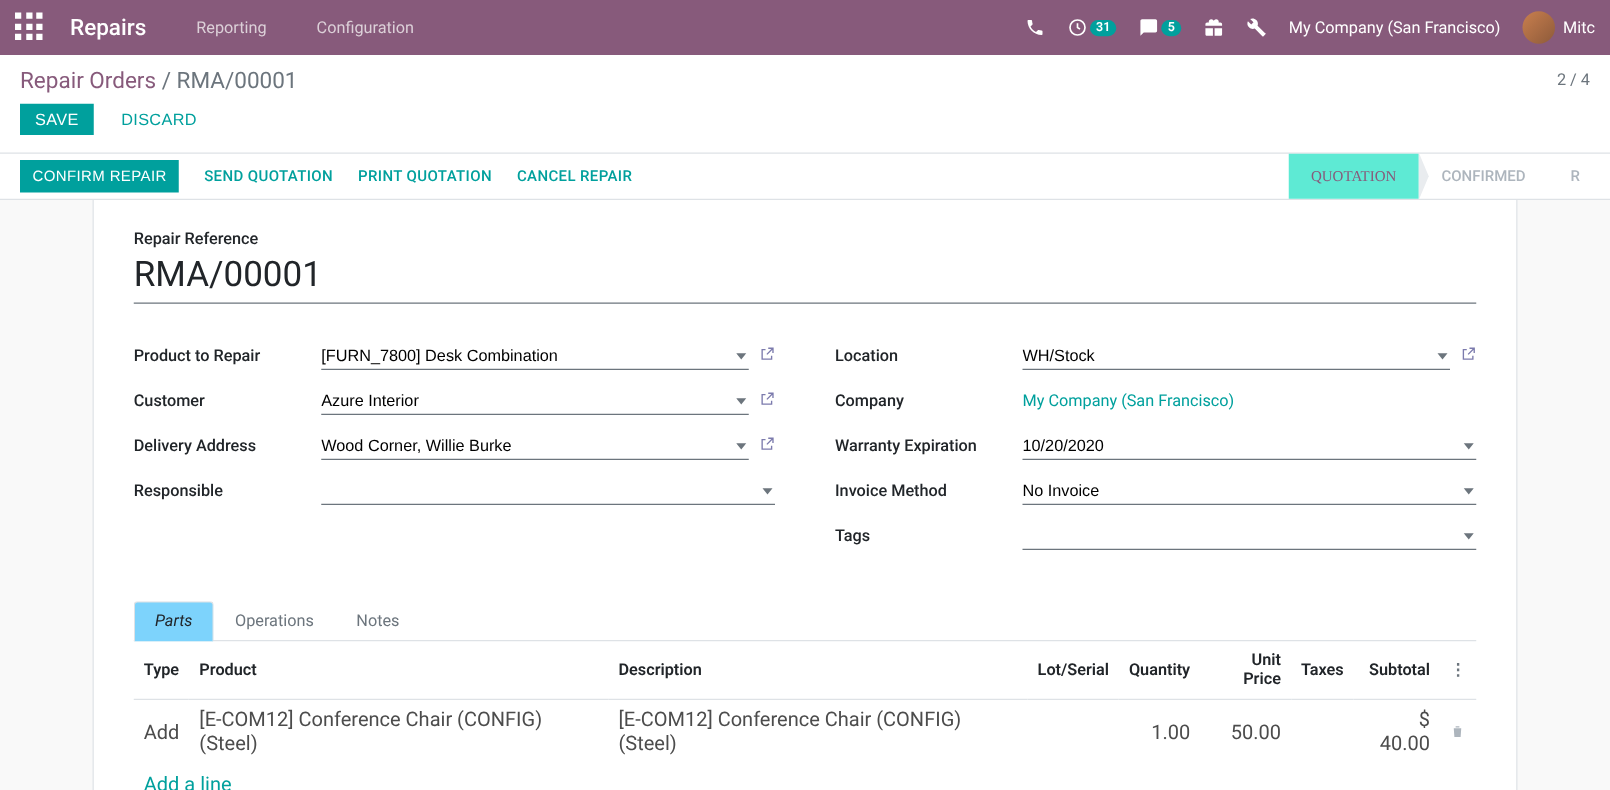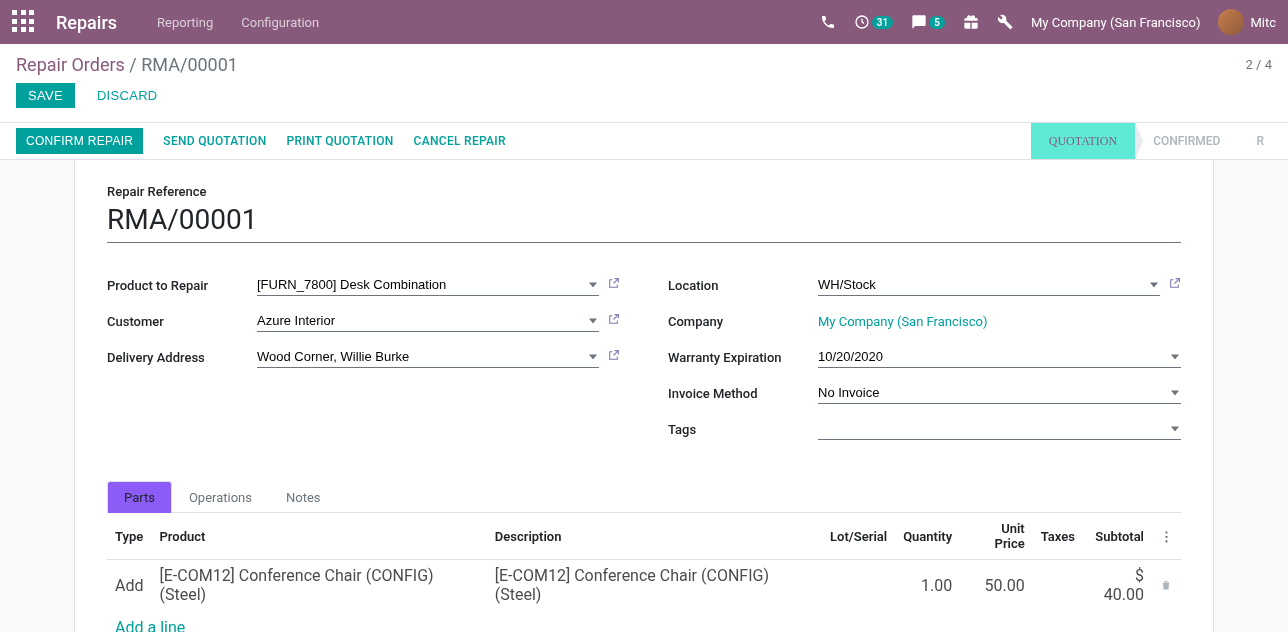--- a/index.html
+++ b/index.html
@@ -3,21 +3,21 @@
 <meta charset="utf-8">
 <style>
   * { box-sizing: border-box; margin: 0; padding: 0; }
   body { font-family: -apple-system, BlinkMacSystemFont, "Segoe UI", Roboto, sans-serif; font-size: 13px; color: #212529; background: #fff; overflow-x: hidden; }
   
   
   .navbar { background: #875A7B; height: 44px; display: flex; align-items: center; padding: 0 12px; color: #fff; }
   .apps-icon { width: 24px; height: 24px; display: grid; grid-template-columns: repeat(3,1fr); grid-template-rows: repeat(3,1fr); gap: 2px; cursor: pointer; }
   .apps-icon span { background: #fff; width: 5px; height: 5px; }
   .navbar-brand { font-size: 18px; font-weight: 500; margin-left: 20px; margin-right: 40px; color: #fff; }
-  .navbar-menu { display: flex; gap: 28px; text-align: center; }
+  .navbar-menu { display: flex; gap: 40px; text-align: center; }
   .navbar-menu a { color: #dcd0d8; text-decoration: none; font-size: 13px; }
   .navbar-right { margin-left: auto; display: flex; align-items: center; gap: 18px; }
   .nav-icon { color: #fff; display:flex; align-items:center; cursor:pointer; position:relative; }
   .nav-icon svg { width:16px; height:16px; fill:#fff; }
   .badge { background:#00A09D; color:#fff; border-radius:10px; font-size:10px; padding:1px 5px; margin-left:2px; font-weight:600; }
   .company { color:#fff; font-size:13px; }
   .avatar { width:26px; height:26px; border-radius:50%; background:linear-gradient(135deg,#c97f4e,#8d5a3a); display:inline-block; }
   .user { display:flex; align-items:center; gap:6px; color:#fff; }
   
   
@@ -59,21 +59,21 @@
   .dropdown .text-input { padding-right:20px; }
   .caret { position:absolute; right:2px; top:50%; transform:translateY(-50%); width:0; height:0; border-left:4px solid transparent; border-right:4px solid transparent; border-top:5px solid #6c757d; pointer-events:none; }
   .ext-link { color:#7C7BAD; cursor:pointer; }
   .ext-link svg { width:13px; height:13px; fill:none; stroke:#7C7BAD; stroke-width:2; }
   .link-text { color:#00A09D; font-size:13px; cursor:pointer; }
   
   
   .tabs { margin-top:30px; }
   .tab-row { display:flex; border-bottom:1px solid #dee2e6; }
   .tab { padding:8px 16px; border:1px solid transparent; border-bottom:none; cursor:pointer; color:#6c757d; font-size:13px; margin-bottom:-1px; }
-  .tab.active { border-color:#dee2e6; background:#8b5cf6; color:#212529; border-radius:3px 3px 0 0; }
+  .tab.active { border-color:#dee2e6; background:#7dd3fc; color:#212529; border-radius:3px 3px 0 0;font-style:italic; }
   
   
   .tbl { width:100%; margin-top:0; border-collapse:collapse; }
   .tbl th { text-align:left; font-weight:600; padding:8px 8px; border-bottom:1px solid #dee2e6; font-size:13px; }
   .tbl th.r, .tbl td.r { text-align:right; }
   .tbl td { padding:6px 8px; font-size:16px; color:#4c4c4c; }
   .tbl .add-line td { color:#00A09D; cursor:pointer; padding-top:8px; }
   .opt-icon { width:12px; text-align:center; cursor:pointer; color:#6c757d; font-weight:bold; }
   .trash { color:#adb5bd; cursor:pointer; }
   .trash svg { width:12px; height:12px; fill:#adb5bd; }
@@ -196,20 +196,29 @@
         <div class="form-row">
           <div class="form-label">Delivery Address</div>
           <div class="form-field">
             <div class="dropdown">
               <input class="text-input" value="Wood Corner, Willie Burke" style="">
               <span class="caret"></span>
             </div>
             <span class="ext-link"><svg viewBox="0 0 24 24">
                   <path d="M14 3h7v7M21 3l-9 9M10 5H5v14h14v-5"></path>
                 </svg></span>
+          </div>
+        </div>
+        <div class="form-row">
+          <div class="form-label">Responsible</div>
+          <div class="form-field">
+            <div class="dropdown">
+              <input class="text-input" value="" style="">
+              <span class="caret"></span>
+            </div>
           </div>
         </div>
       </div>
 
       <div class="form-col">
         <div class="form-row">
           <div class="form-label">Location</div>
           <div class="form-field">
             <div class="dropdown">
               <input class="text-input" value="WH/Stock" style="">

